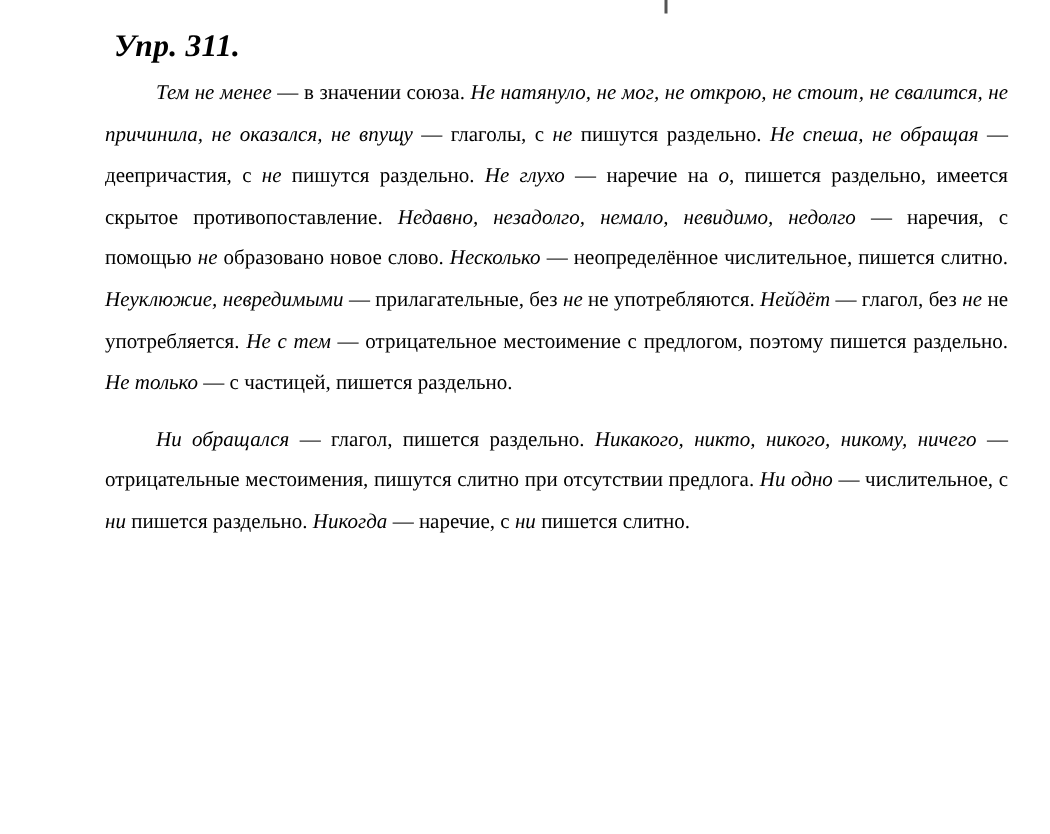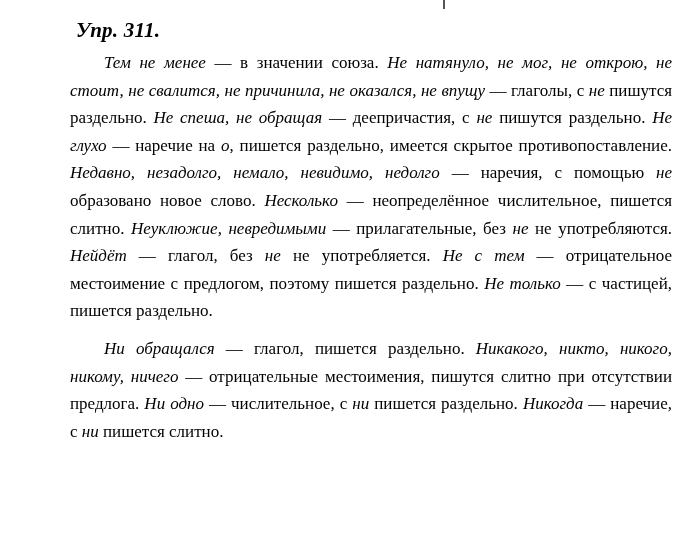--- a/index.html
+++ b/index.html
@@ -30,21 +30,21 @@
     background: #555555;
   }
   .exercise-title {
     font-size: 21px;
     font-weight: bold;
     font-style: italic;
     margin: 8px 0 6px 6px;
     letter-spacing: 0.2px;
   }
   .para {
-    font-size: 17px;
+    font-size: 14px;
     line-height: 27.6px;
     text-align: justify;
     text-indent: 34px;
     margin: 0 0 10px 0;
     -webkit-hyphens: none;
     hyphens: none;
   }
   .para.last {
     margin-bottom: 0;
   }

